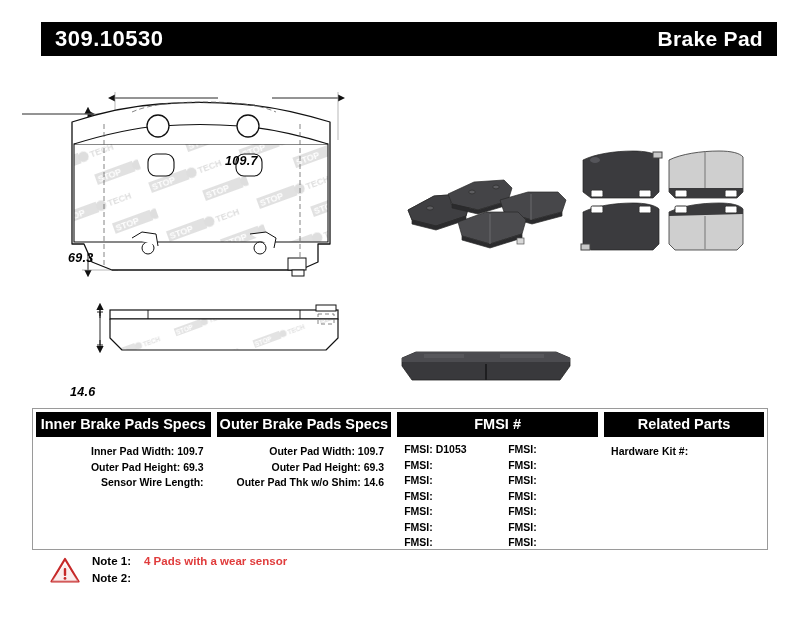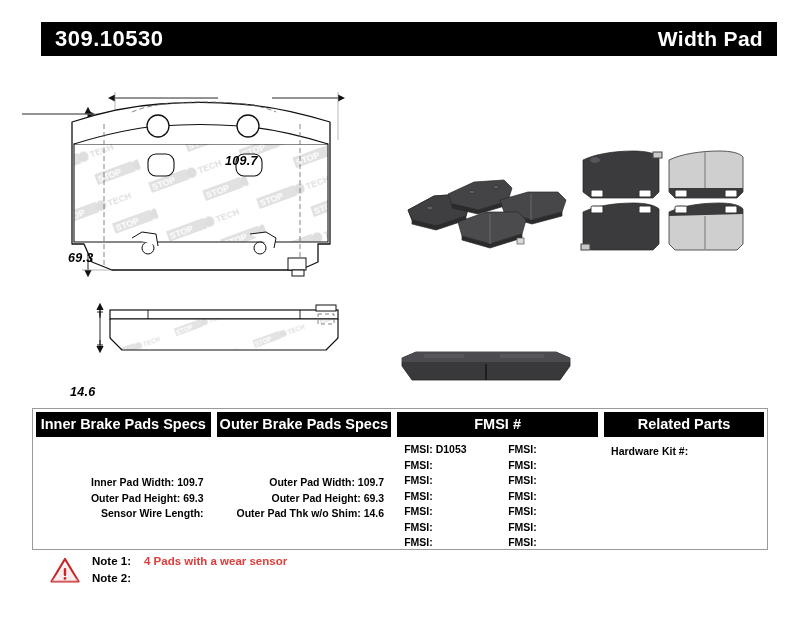--- a/index.html
+++ b/index.html
@@ -109,22 +109,21 @@
     font-size: 14.5px;
     font-weight: bold;
     text-align: center;
     height: 25px;
     line-height: 25px;
     margin: 3px 3px 0 3px;
     white-space: nowrap;
     overflow: hidden;
   }
   .col-body {
-    padding-top: 22px;
-    margin-top: 16px;
+    padding-top: 7px;
   }
   .spec-row {
     font-size: 10.5px;
     font-weight: bold;
     line-height: 15.5px;
     white-space: nowrap;
   }
   .align-right { text-align: right; padding-right: 10px; }
   .spec-row .val { font-weight: bold; }
 
@@ -180,21 +179,21 @@
     top: 4px;
     width: 30px;
     height: 26px;
   }
 </style>
 </head>
 <body>
 
 <div class="header-bar">
   <span class="part-number">309.10530</span>
-  <span class="product-type">Width Pad</span>
+  <span class="product-type">Brake Pad</span>
 </div>
 
 <div class="drawing-area">
 
   <svg class="draw" width="800" height="330">
     <defs>
 
       <pattern id="wm" width="96" height="52" patternUnits="userSpaceOnUse" patternTransform="rotate(-20)">
         <rect width="96" height="52" fill="#ffffff"></rect>
         <g opacity="0.30">

